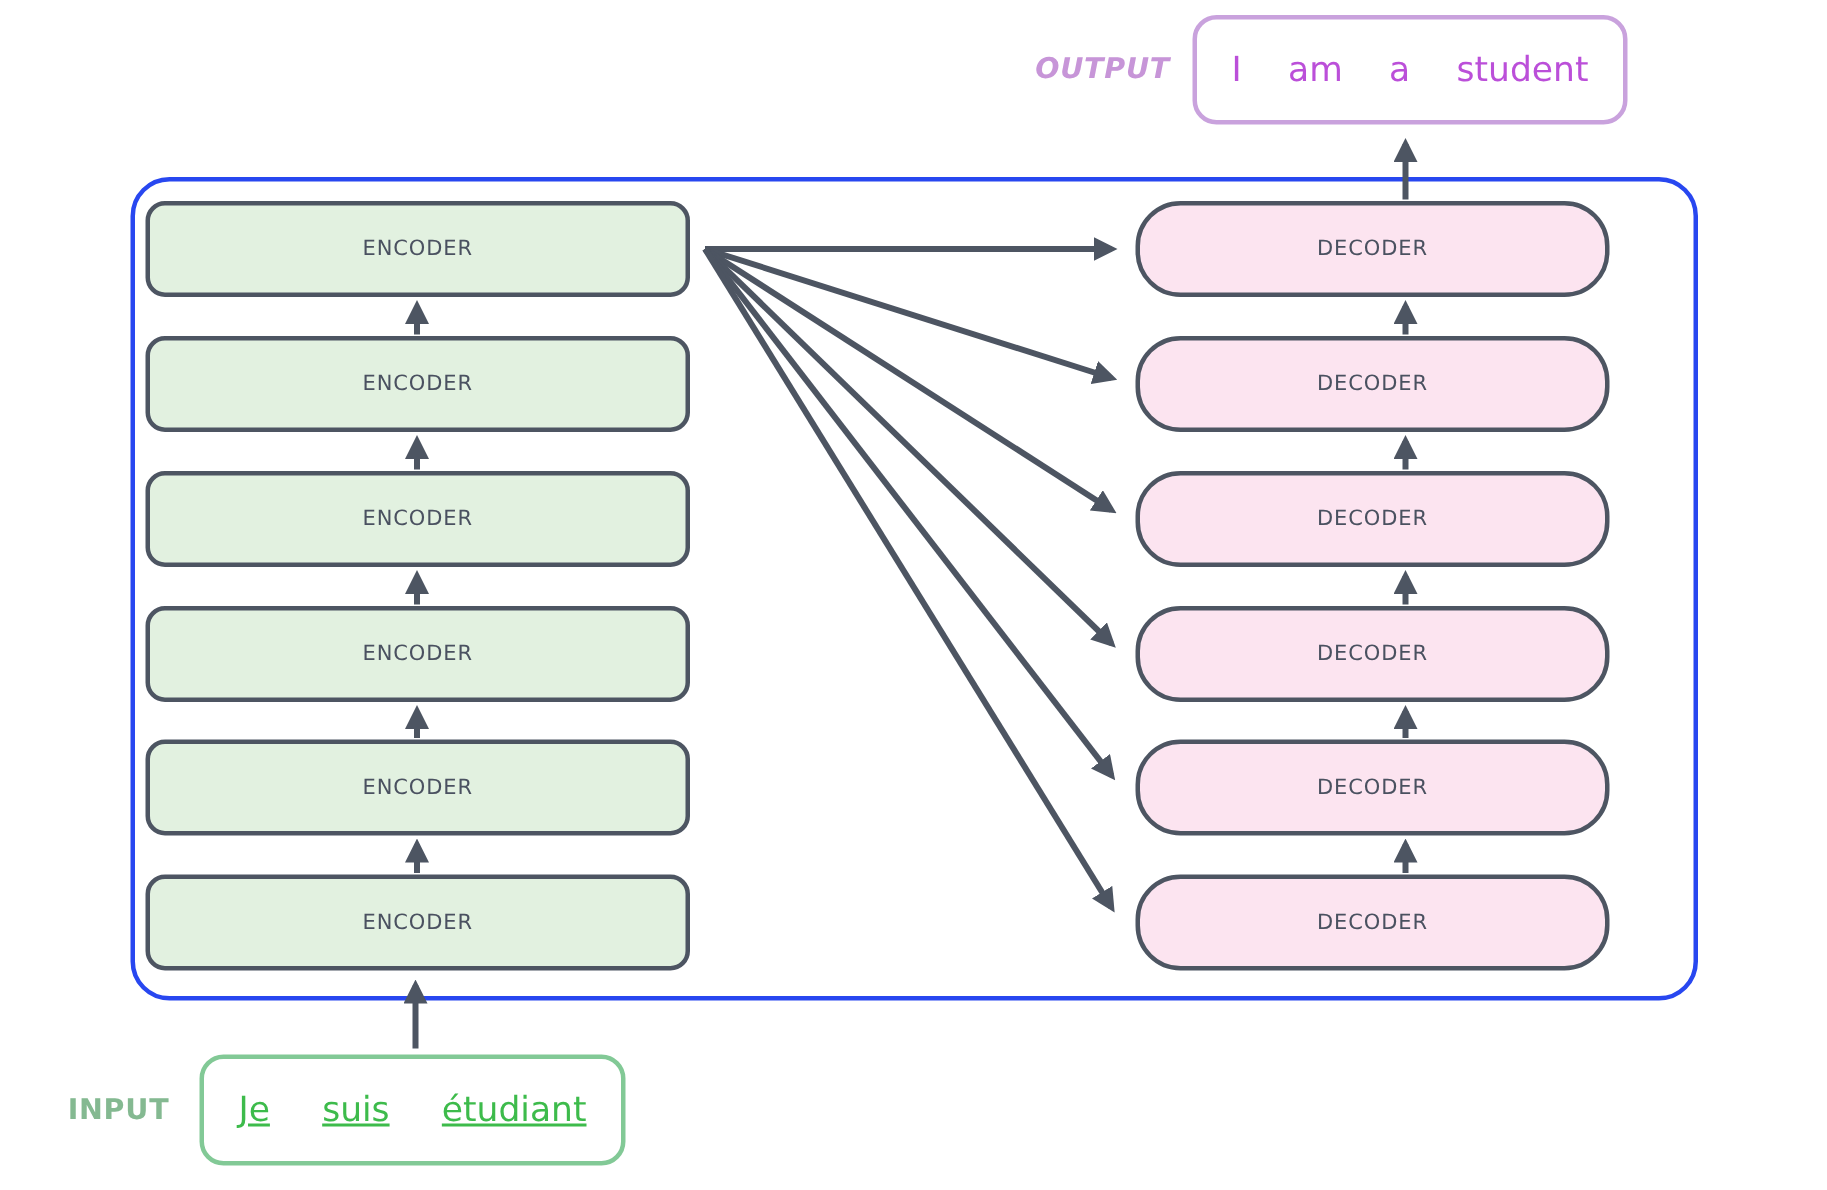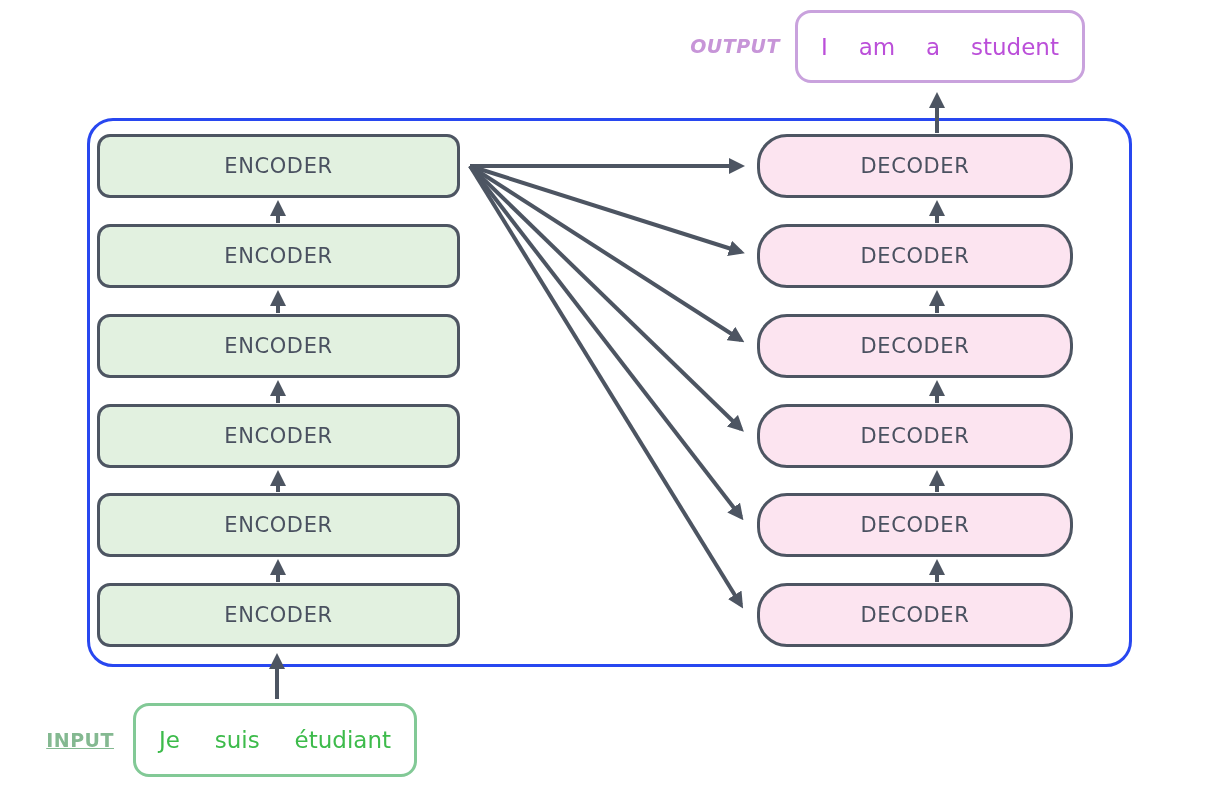--- a/index.html
+++ b/index.html
@@ -49,21 +49,21 @@
     position: absolute;
     height: 64px;
     box-sizing: border-box;
     border: 3.5px solid var(--box-border);
     border-radius: 13px;
     display: flex;
     align-items: center;
     justify-content: center;
   }
   .box span {
-    font-size: 21px;
+    font-size: 14px;
     letter-spacing: 0.6px;
     color: var(--box-text);
   }
   .encoder { left: 97px; width: 363px; background: var(--encoder-fill); }
   .decoder { left: 757px; width: 316px; background: var(--decoder-fill); border-radius: 30px; }
   .token-box {
     position: absolute;
     box-sizing: border-box;
     background: #ffffff;
     display: flex;
@@ -76,40 +76,39 @@
     left: 795px; top: 10px;
     width: 290px; height: 73px;
     border: 3px solid var(--output-border);
   }
   .output-box span { font-size: 23px; color: var(--output-text); }
   .input-box {
     left: 133px; top: 703px;
     width: 284px; height: 74px;
     border: 3px solid var(--input-border);
   }
-  .input-box span { font-size: 23px; color: var(--input-text); }
+  .input-box span { font-size: 23px; color: var(--input-text); text-decoration: underline; }
   .side-label {
     position: absolute;
     font-size: 19px;
     font-weight: bold;
     letter-spacing: 0.5px;
   }
   .output-label {
     left: 640px; top: 35px;
     width: 140px;
     text-align: right;
     color: var(--output-label);
     font-style: italic;
   }
   .input-label {
     left: 44px; top: 729px;
     width: 70px;
-    text-align: right;
+    text-align: center;
     color: var(--input-label);
-    text-decoration: underline;
   }
 </style>
 </head>
 <body>
 
 <div class="stage">
 
   <div class="container-frame"></div>
 
   <svg class="arrow-layer" width="1218" height="793" viewBox="0 0 1218 793" xmlns="http://www.w3.org/2000/svg">

